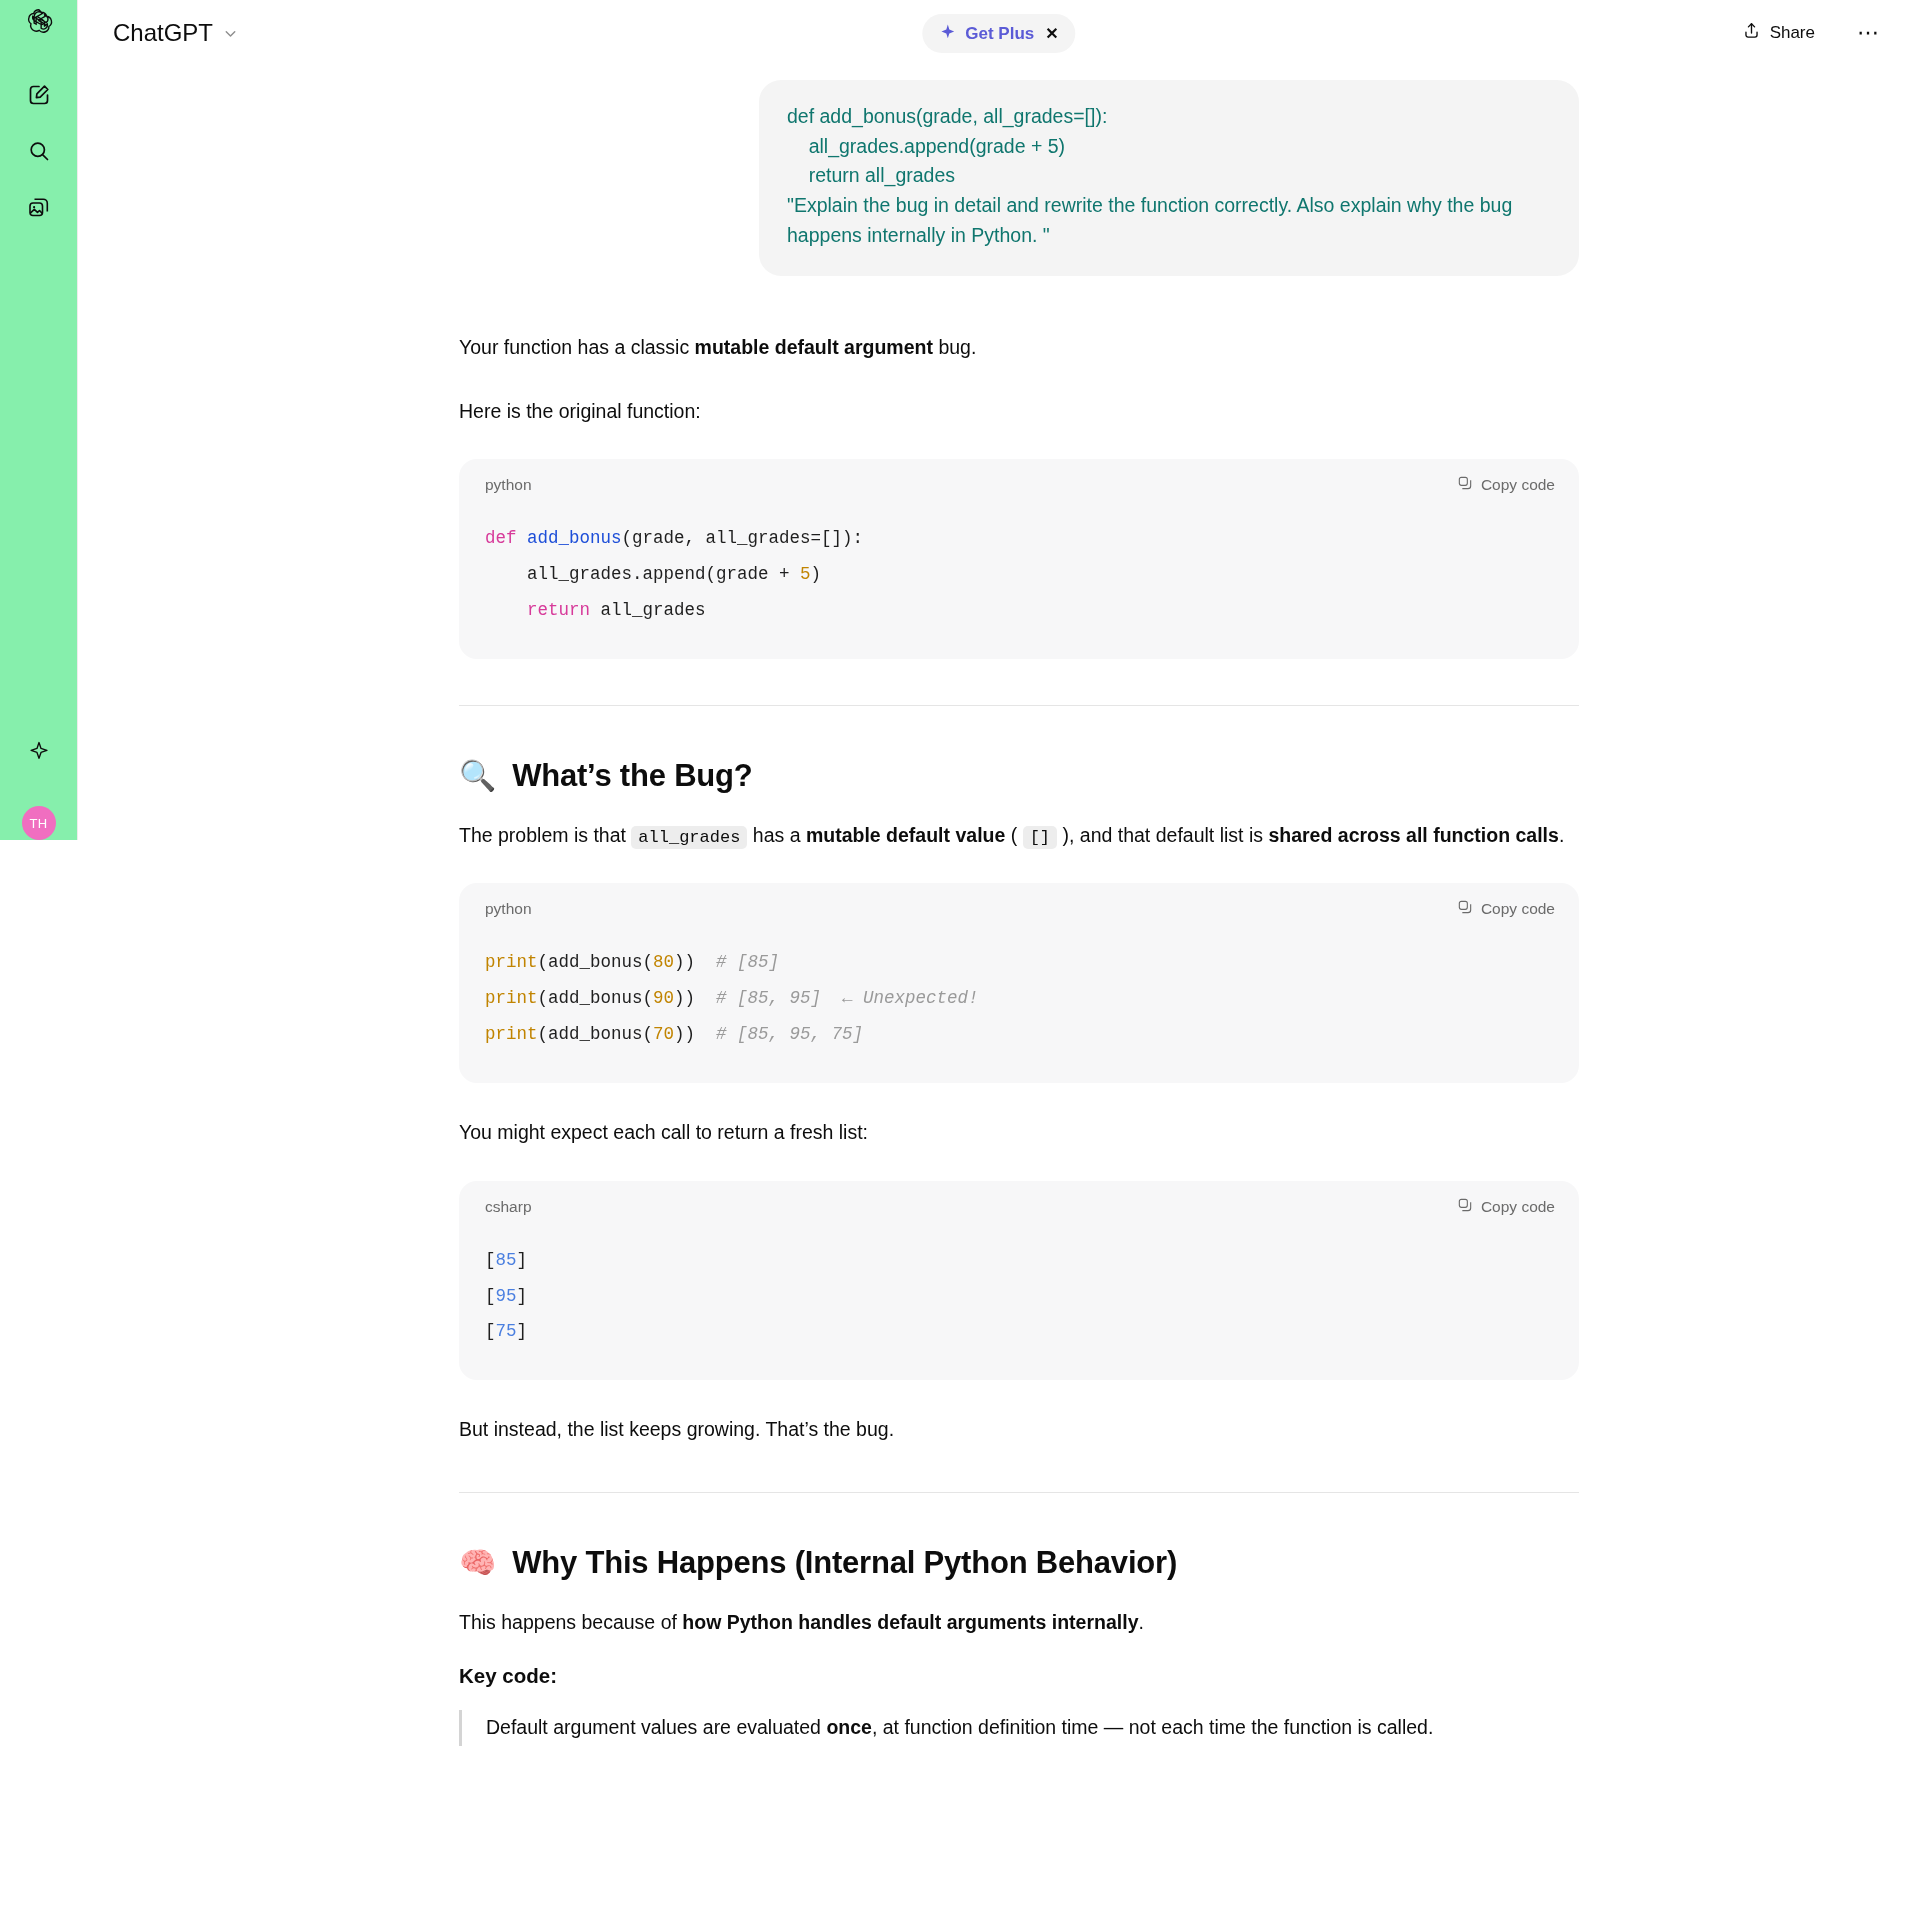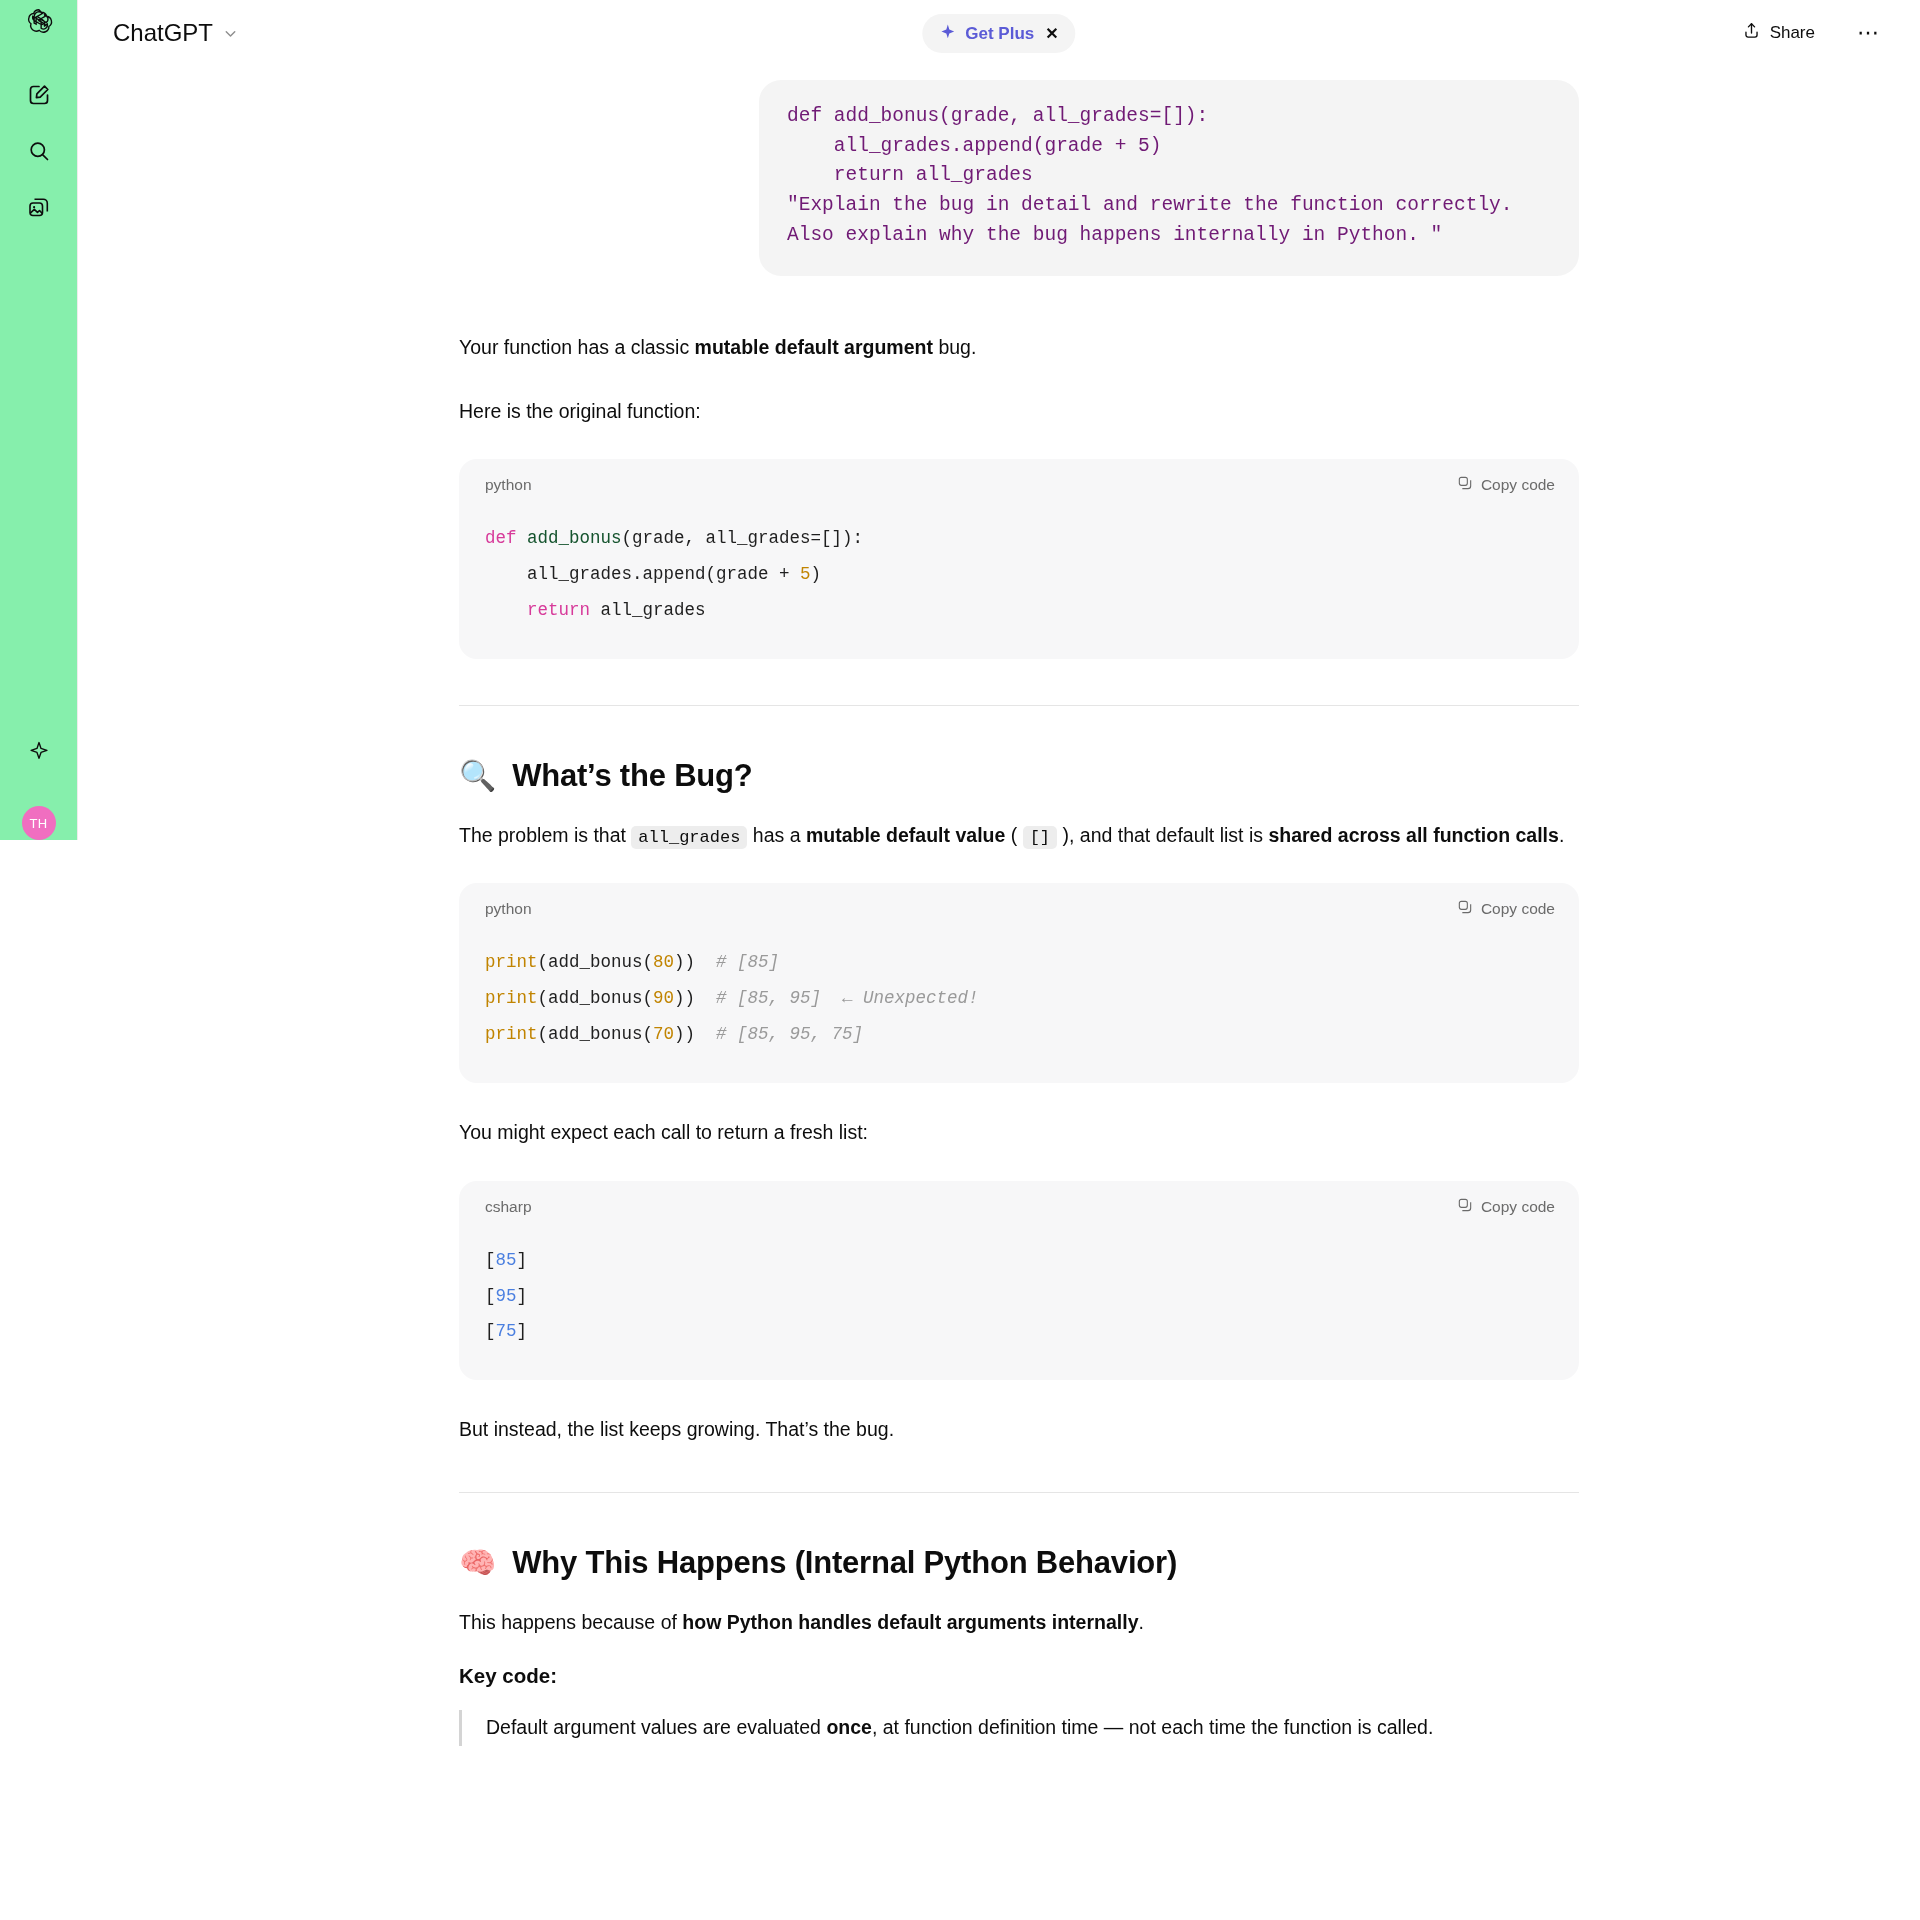--- a/index.html
+++ b/index.html
@@ -93,23 +93,22 @@
   }
 
   .user-row { display: flex; justify-content: flex-end; margin-top: 14px; }
   .user-bubble {
     background: #f4f4f4;
     border-radius: 22px;
     padding: 22px 28px 26px 28px;
     max-width: 820px;
     font-size: 19.5px;
     line-height: 1.52;
-    color: #701a75;
+    color: #0f766e;
     white-space: pre-wrap;
-    font-family: Liberation Mono, monospace;
   }
 
   .assistant { margin-top: 56px; }
 
   .para {
     font-size: 19.5px;
     line-height: 1.62;
     color: #0d0d0d;
     margin: 0 0 32px 0;
   }
@@ -171,21 +170,21 @@
   }
   .code-body {
     font-family: "Liberation Mono", monospace;
     font-size: 17.5px;
     line-height: 2.05;
     padding: 22px 26px 30px 26px;
     white-space: pre;
     color: #1f1f1f;
   }
   .tok-kw  { color: #d73a9a; }
-  .tok-fn  { color: #14532d; }
+  .tok-fn  { color: #1d4ed8; }
   .tok-num { color: #c18401; }
   .tok-bi  { color: #c18401; }
   .tok-cm  { color: #9a9a9a; font-style: italic; }
   .tok-blue{ color: #4a7fe0; }
 </style>
 </head>
 <body>
 
 <div class="app">
 

